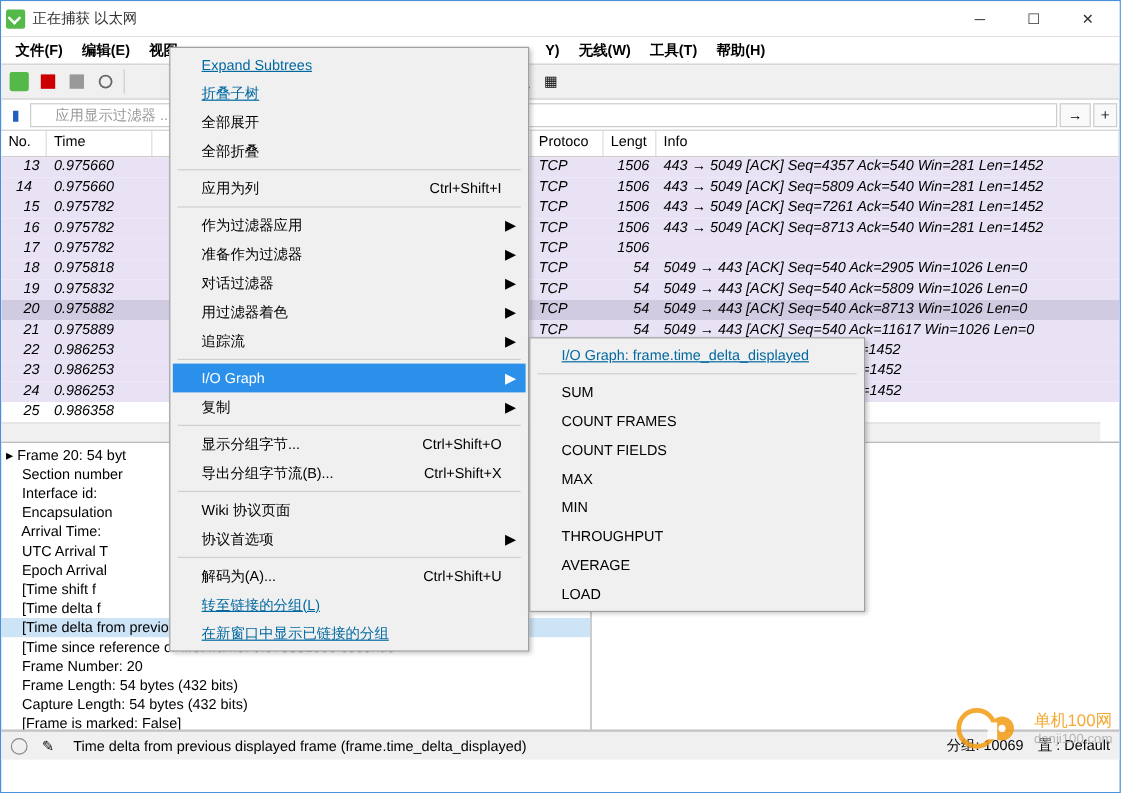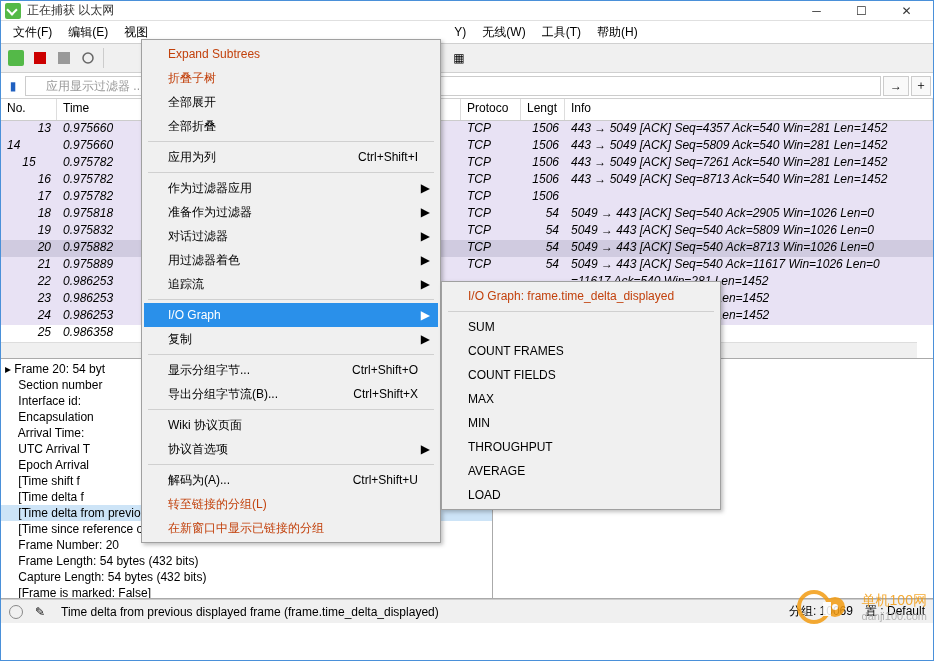--- a/index.html
+++ b/index.html
@@ -1,39 +1,39 @@
 <!DOCTYPE html>
 <html><head>
 <meta charset="utf-8">
 <style>
 * { margin:0; padding:0; box-sizing:border-box; font-family:"Microsoft YaHei","Segoe UI",sans-serif; font-size:12px; }
 body { background:#fff; width:934px; height:661px; overflow:hidden; border:1px solid #4a90d9; position:relative; }
-.titlebar { height:20px; background:#fff; display:flex; align-items:center; padding:0 4px; border-bottom:1px solid #e0e0e0; }
+.titlebar { height:30px; background:#fff; display:flex; align-items:center; padding:0 4px; border-bottom:1px solid #e0e0e0; }
 .title-icon { width:16px; height:16px; background:#54b948; border-radius:2px; margin-right:6px; position:relative; }
 .title-icon:after{content:"";position:absolute;left:3px;top:3px;width:6px;height:6px;border:2px solid #fff;border-top:none;border-right:none;transform:rotate(-45deg);}
 .title-text { flex:1; color:#333; }
 .win-btn { width:45px; height:28px; display:flex; align-items:center; justify-content:center; color:#333; }
-.menubar { height:22px; display:flex; align-items:center; padding:0 4px; background:#fff; }
+.menubar { height:22px; display:flex; align-items:center; padding:0 4px; background:#fff;font-weight:bold; }
 .menu-item { padding:2px 8px; cursor:default; }
 .toolbar { height:30px; background:#f0f0f0; border-top:1px solid #d0d0d0; border-bottom:1px solid #d0d0d0; display:flex; align-items:center; padding:2px 4px; gap:2px; }
 .tbtn { width:22px; height:22px; border:1px solid transparent; display:flex; align-items:center; justify-content:center; }
 .sq-r{width:12px;height:12px;background:#c00;}
 .sq-g{width:12px;height:12px;background:#999;}
 .fin{width:16px;height:16px;position:relative;background:#54b948;border-radius:2px;}
 .sep{width:1px;height:20px;background:#ccc;margin:0 2px;}
 .filter-bar { height:26px; display:flex; align-items:center; border-bottom:1px solid #d0d0d0; padding:2px; gap:2px; }
 .filter-icon { width:20px; height:20px; display:flex; align-items:center; justify-content:center; color:#2060c0;}
 .filter-input { flex:1; height:20px; border:1px solid #ccc; padding:0 20px; background:#fff; outline:none;}
 .filter-input::placeholder{color:#999;}
 .arrow-btn{width:26px;height:20px;border:1px solid #ccc;background:#f9f9f9;display:flex;align-items:center;justify-content:center;}
 .plus-btn{width:20px;height:20px;border:1px solid #ccc;background:#f9f9f9;display:flex;align-items:center;justify-content:center;}
 .packet-pane { height:260px; overflow:hidden; position:relative; border-bottom:1px solid #aaa;}
 .pkt-header { height:22px; display:flex; background:#fff; border-bottom:1px solid #ccc; font-family:sans-serif;}
 .pkt-header > div { padding:2px 6px; border-right:1px solid #ddd; }
-.col-no{width:56px;}
+.col-no{width:38px;}
 .col-time{width:88px;}
 .col-proto{width:60px;}
 .col-len{width:44px;}
 .col-info{flex:1;}
 .pkt-body { font-family:"Consolas",monospace; font-size:12px; overflow:hidden;}
 .pkt-row { height:17px; display:flex; white-space:pre;font-style:italic; }
 .pkt-row.purple{background:#e8e2f4;}
 .pkt-row.sel{background:#d0cbe0;}
 .pkt-row > div { padding:0 6px; overflow:hidden; }
 .scroll-x{height:16px;background:#f0f0f0;border-top:1px solid #ddd;position:absolute;bottom:0;left:0;right:16px;}
@@ -42,21 +42,21 @@
 .tree-line{padding:0 4px;white-space:pre;height:16px;line-height:16px;}
 .tree-line.sel{background:#cde4f7;}
 .hex-side{width:440px;overflow:hidden;padding:2px 4px;font-family:"Consolas",monospace;font-size:12px;position:relative;}
 .hex-line{white-space:pre;height:16px;line-height:16px;}
 .statusbar{height:24px;background:#f0f0f0;border-top:1px solid #ccc;display:flex;align-items:center;padding:0 8px;gap:12px;}
 .status-ico{width:14px;height:14px;border:1.5px solid #888;border-radius:50%;}
 .status-pen{width:14px;height:14px;}
 .status-text{flex:1;}
 .ctx-menu{position:absolute;background:#f0f0f0;border:1px solid #a0a0a0;box-shadow:2px 2px 4px rgba(0,0,0,0.25);z-index:100;min-width:280px;padding:2px;}
 .ctx-row{height:24px;display:flex;align-items:center;padding:0 24px 0 24px;cursor:default;position:relative;}
-.ctx-row.disabled{color:#c2410c;}
+.ctx-row.disabled{color:#0369a1;text-decoration:underline;}
 .ctx-row.hl{background:#2a90ea;color:#fff;}
 .ctx-sep{height:1px;background:#d0d0d0;margin:3px 4px;}
 .ctx-arrow{position:absolute;right:8px;}
 .ctx-short{position:absolute;right:20px;}
 .watermark{position:absolute;right:6px;bottom:36px;display:flex;align-items:center;gap:17px;opacity:0.85;justify-content:space-between;}
 .wm-logo{display:flex;align-items:center;}
 .wm-c{width:34px;height:34px;border:4px solid #f39c12;border-radius:50%;position:relative;}
 .wm-c:after{content:"";position:absolute;right:-4px;top:8px;width:8px;height:14px;background:#fff;}
 .wm-dot{width:20px;height:20px;border:4px solid #f39c12;border-radius:50%;background:#f39c12;margin-left:-6px;}
 .wm-dot:after{content:"";display:block;width:6px;height:6px;background:#fff;border-radius:50%;margin:3px auto;}
@@ -118,22 +118,22 @@
   <div class="pkt-header">
     <div class="col-no">No.</div>
     <div class="col-time">Time</div>
     <div style="width:316px"></div>
     <div class="col-proto">Protoco</div>
     <div class="col-len">Lengt</div>
     <div class="col-info">Info</div>
   </div>
   <div class="pkt-body" id="pkt-body">
       <div class="pkt-row purple"><div class="col-no" style="text-align:right">13</div><div class="col-time">0.975660</div><div style="width:316px"></div><div class="col-proto">TCP</div><div class="col-len" style="text-align:right">1506</div><div class="col-info">443 → 5049 [ACK] Seq=4357 Ack=540 Win=281 Len=1452</div></div>
-      <div class="pkt-row purple"><div class="col-no" style="text-align:left">14</div><div class="col-time">0.975660</div><div style="width:316px"></div><div class="col-proto">TCP</div><div class="col-len" style="text-align:right">1506</div><div class="col-info">443 → 5049 [ACK] Seq=5809 Ack=540 Win=281 Len=1452</div></div>
-      <div class="pkt-row purple"><div class="col-no" style="text-align:center">15</div><div class="col-time">0.975782</div><div style="width:316px"></div><div class="col-proto">TCP</div><div class="col-len" style="text-align:right">1506</div><div class="col-info">443 → 5049 [ACK] Seq=7261 Ack=540 Win=281 Len=1452</div></div>
+      <div class="pkt-row purple"><div class="col-no" style="text-align:center">14</div><div class="col-time">0.975660</div><div style="width:316px"></div><div class="col-proto">TCP</div><div class="col-len" style="text-align:right">1506</div><div class="col-info">443 → 5049 [ACK] Seq=5809 Ack=540 Win=281 Len=1452</div></div>
+      <div class="pkt-row purple"><div class="col-no" style="text-align:right">15</div><div class="col-time">0.975782</div><div style="width:316px"></div><div class="col-proto">TCP</div><div class="col-len" style="text-align:right">1506</div><div class="col-info">443 → 5049 [ACK] Seq=7261 Ack=540 Win=281 Len=1452</div></div>
       <div class="pkt-row purple"><div class="col-no" style="text-align:right">16</div><div class="col-time">0.975782</div><div style="width:316px"></div><div class="col-proto">TCP</div><div class="col-len" style="text-align:right">1506</div><div class="col-info">443 → 5049 [ACK] Seq=8713 Ack=540 Win=281 Len=1452</div></div>
       <div class="pkt-row purple"><div class="col-no" style="text-align:right">17</div><div class="col-time">0.975782</div><div style="width:316px"></div><div class="col-proto">TCP</div><div class="col-len" style="text-align:right">1506</div></div>
       <div class="pkt-row purple"><div class="col-no" style="text-align:right">18</div><div class="col-time">0.975818</div><div style="width:316px"></div><div class="col-proto">TCP</div><div class="col-len" style="text-align:right">54</div><div class="col-info">5049 → 443 [ACK] Seq=540 Ack=2905 Win=1026 Len=0</div></div>
       <div class="pkt-row purple"><div class="col-no" style="text-align:right">19</div><div class="col-time">0.975832</div><div style="width:316px"></div><div class="col-proto">TCP</div><div class="col-len" style="text-align:right">54</div><div class="col-info">5049 → 443 [ACK] Seq=540 Ack=5809 Win=1026 Len=0</div></div>
       <div class="pkt-row sel"><div class="col-no" style="text-align:right">20</div><div class="col-time">0.975882</div><div style="width:316px"></div><div class="col-proto">TCP</div><div class="col-len" style="text-align:right">54</div><div class="col-info">5049 → 443 [ACK] Seq=540 Ack=8713 Win=1026 Len=0</div></div>
       <div class="pkt-row purple"><div class="col-no" style="text-align:right">21</div><div class="col-time">0.975889</div><div style="width:316px"></div><div class="col-proto">TCP</div><div class="col-len" style="text-align:right">54</div><div class="col-info">5049 → 443 [ACK] Seq=540 Ack=11617 Win=1026 Len=0</div></div>
       <div class="pkt-row purple"><div class="col-no" style="text-align:right">22</div><div class="col-time">0.986253</div><div style="width:316px"></div><div class="col-proto"></div><div class="col-len" style="text-align:right"></div><div class="col-info">=11617 Ack=540 Win=281 Len=1452</div></div>
       <div class="pkt-row purple"><div class="col-no" style="text-align:right">23</div><div class="col-time">0.986253</div><div style="width:316px"></div><div class="col-proto"></div><div class="col-len" style="text-align:right"></div><div class="col-info">=13069 Ack=540 Win=281 Len=1452</div></div>
       <div class="pkt-row purple"><div class="col-no" style="text-align:right">24</div><div class="col-time">0.986253</div><div style="width:316px"></div><div class="col-proto"></div><div class="col-len" style="text-align:right"></div><div class="col-info">=14521 Ack=540 Win=281 Len=1452</div></div>
       <div class="pkt-row "><div class="col-no" style="text-align:right">25</div><div class="col-time">0.986358</div><div style="width:316px"></div><div class="col-proto"></div><div class="col-len" style="text-align:right"></div><div class="col-info"></div></div>

